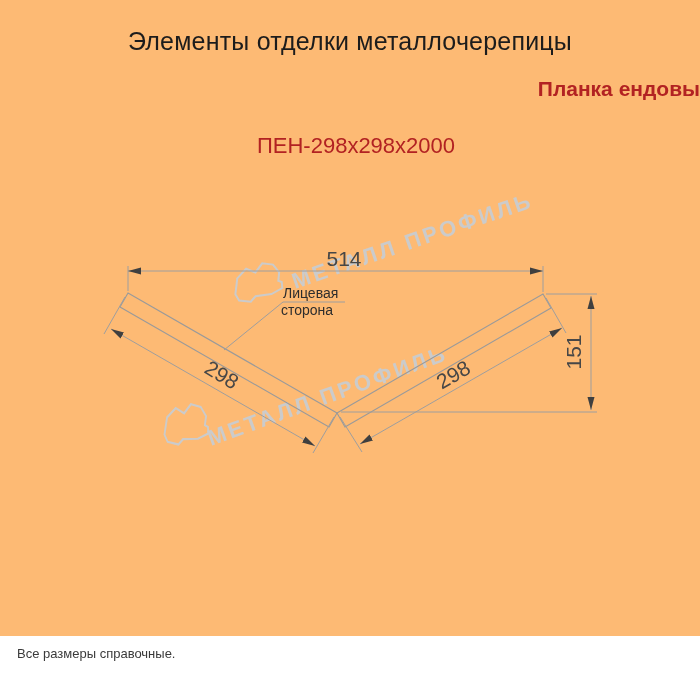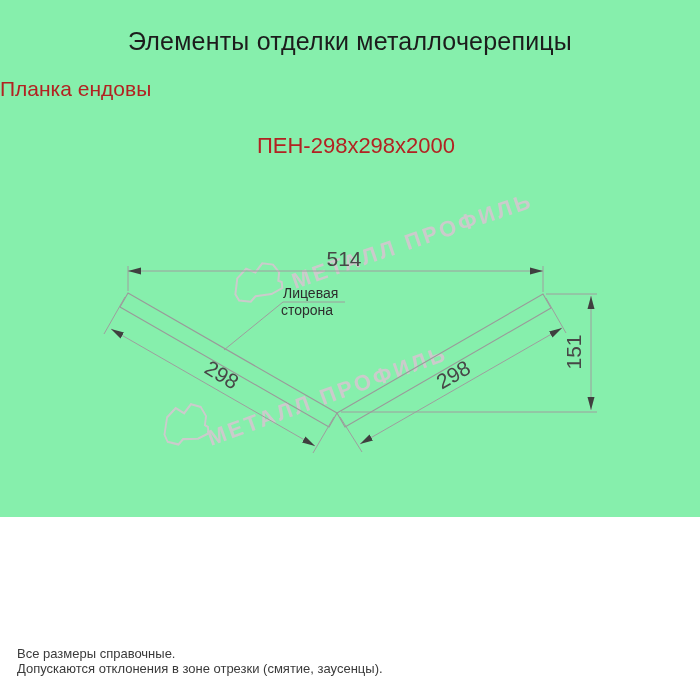--- a/index.html
+++ b/index.html
@@ -7,42 +7,43 @@
     padding: 0;
     background: #ffffff;
     width: 700px;
     height: 700px;
     overflow: hidden;
     font-family: "Liberation Sans", sans-serif;
   }
   .page {
     position: relative;
     width: 700px;
-    height: 517px;
-    background: #86efac;
+    height: 636px;
+    background: #fdba74;
   }
   .title {
     position: absolute;
     top: 27px;
     left: 0;
     width: 700px;
     text-align: center;
     font-size: 25px;
     color: #1c1c1c;
     letter-spacing: 0.2px;
   }
   .subtitle {
     position: absolute;
     top: 75px;
     left: 0;
     width: 700px;
-    text-align: left;
+    text-align: right;
     font-size: 21px;
     line-height: 28px;
     color: #b22222;
+    font-weight: bold;
   }
   .code {
     position: absolute;
     top: 133px;
     left: 0;
     width: 700px;
     text-align: center;
     font-size: 22px;
     color: #b22222;
     margin-left: 6px;
@@ -156,16 +157,15 @@
 
     <g>
       <polyline class="thin-line" points="345,302 283,302 224,350"></polyline>
       <text class="face-text" x="283" y="298">Лицевая</text>
       <text class="face-text" x="281" y="315">сторона</text>
     </g>
   </svg>
 
   <div class="footer">
     <div>Все размеры справочные.</div>
-    <div>Допускаются отклонения в зоне отрезки (смятие, заусенцы).</div>
   </div>
 
 </div>
 
 </body></html>

